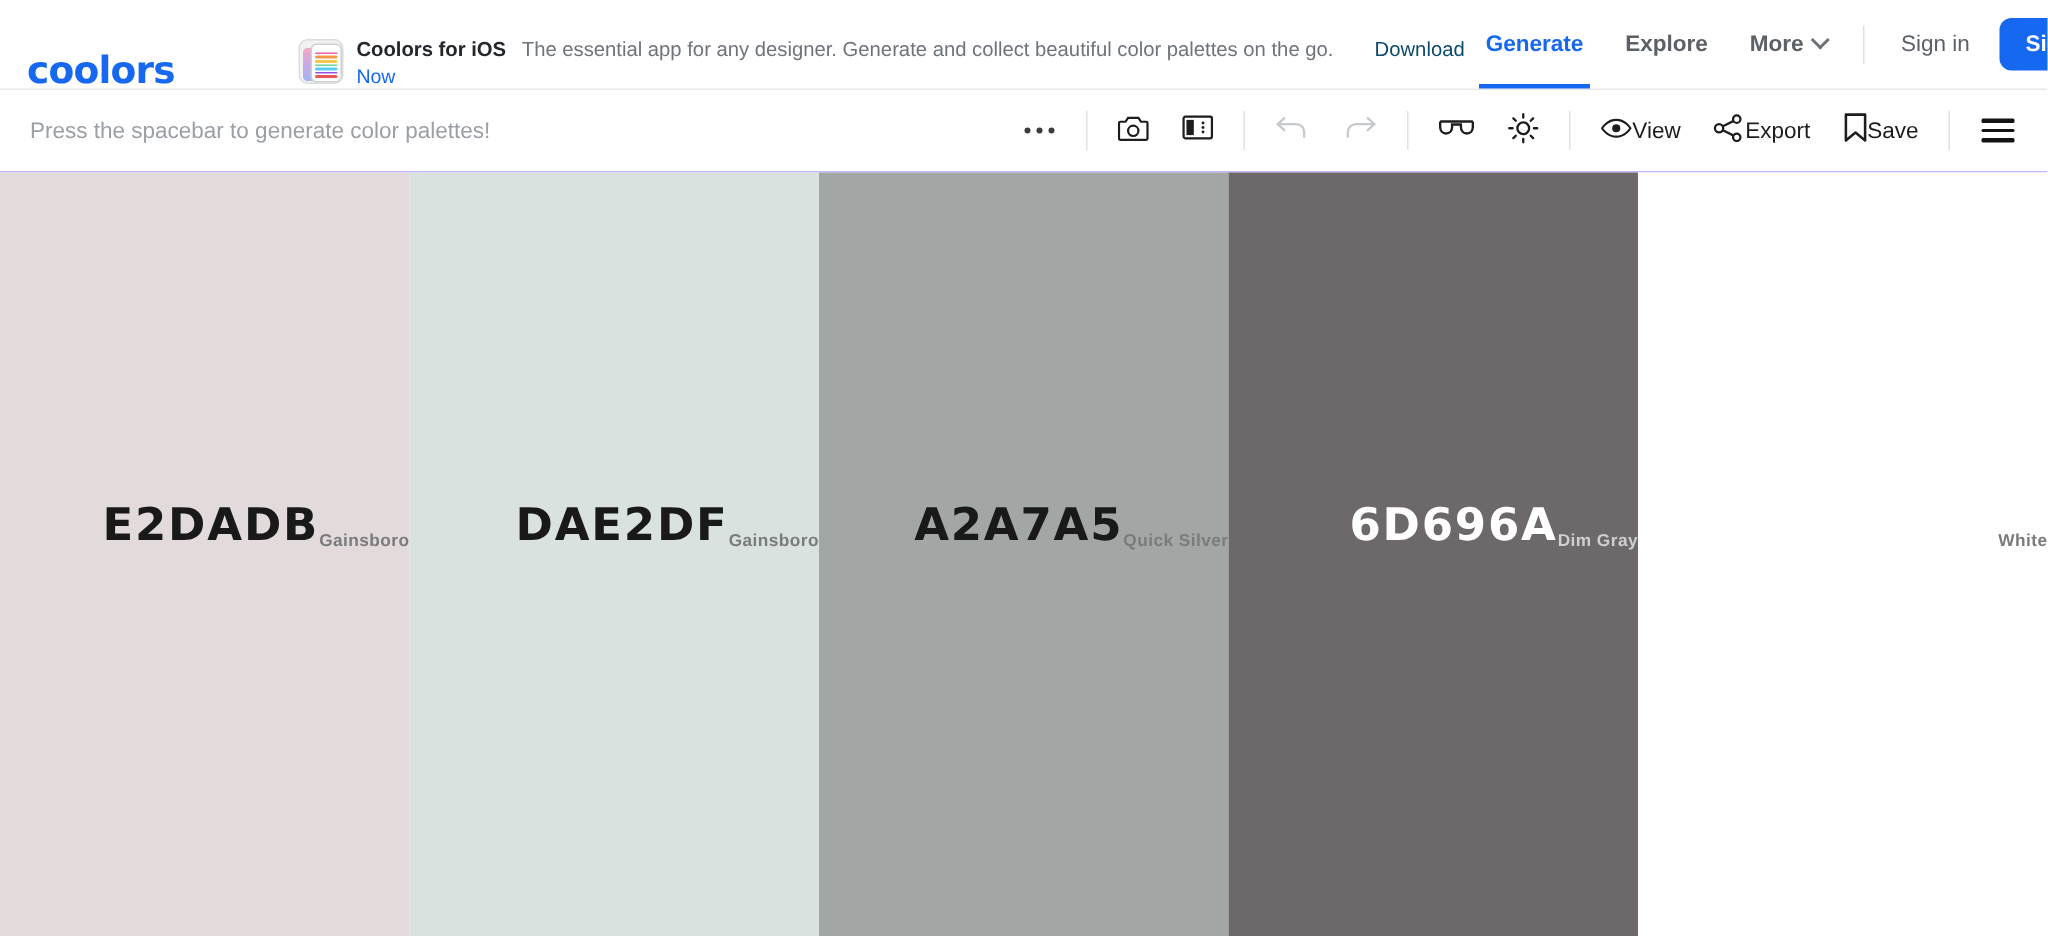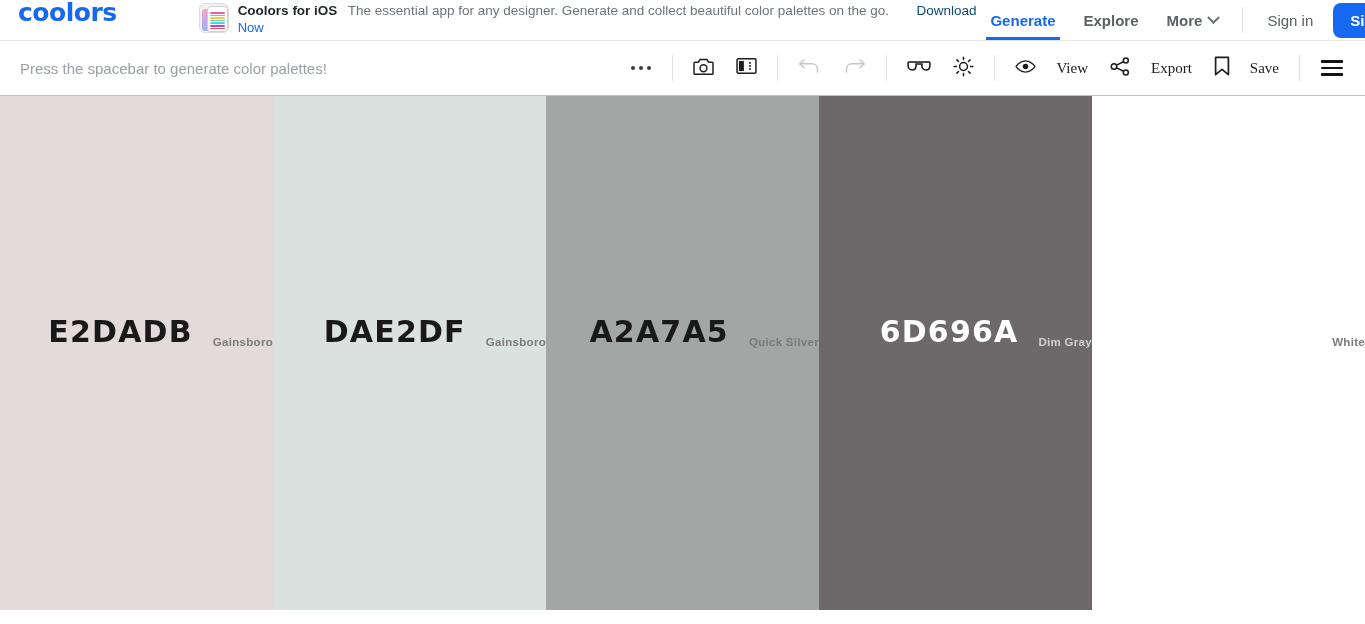--- a/index.html
+++ b/index.html
@@ -6,23 +6,23 @@
   html, body {
     width:1365px; height:624px;
     font-family:"Liberation Sans", sans-serif;
     background:#ffffff;
     overflow:hidden;
   }
 
   
   .header {
     position:relative;
-    height:41px;
-    display:flex;
-    align-items:flex-start;
+    height:60px;
+    display:flex;
+    align-items:flex-end;
     background:#ffffff;
     border-bottom:1px solid #e8e8e8;
     padding:0 16px 0 18px;
   }
   .logo {
     font-size:25px;
     font-weight:bold;
     color:#1768f0;
     letter-spacing:-0.5px;
     font-family:"DejaVu Sans", sans-serif;
@@ -153,29 +153,29 @@
   }
   .toolbar-right {
     margin-left:auto;
     display:flex;
     align-items:center;
   }
   .tb-btn {
     display:flex;
     align-items:center;
     justify-content:center;
-    gap:20px;
+    gap:0;
     height:34px;
     padding:0 11px;
     cursor:pointer;
     color:#1b1d1f;
     font-size:15px;
     background:none;
     border:none;
-    font-family:Liberation Serif, serif;
+    font-family:Liberation Sans, sans-serif;
     white-space:nowrap;
   }
   .tb-btn.disabled { color:#c6c9cc; cursor:default; }
   .tb-sep {
     width:1px; height:26px;
     background:#e0e2e4;
     margin:0 9px;
   }
   .dots {
     display:flex; gap:4px; align-items:center; padding:0 12px; cursor:pointer;
@@ -209,21 +209,20 @@
     font-family:"DejaVu Sans", sans-serif;
     line-height:1;
     margin-bottom:20px;
     user-select:none;
   }
   .swatch-name {
     font-size:11.5px;
     font-weight:bold;
     letter-spacing:0.3px;
     user-select:none;
-    margin-left:20px;
   }
   .swatch.light .swatch-hex { color:#19191a; }
   .swatch.light .swatch-name { color:#7b7b7d; }
   .swatch.dark .swatch-hex { color:#ffffff; }
   .swatch.dark .swatch-name { color:#cfcfcf; }
 </style>
 </head>
 <body>
 
 <div class="header">

